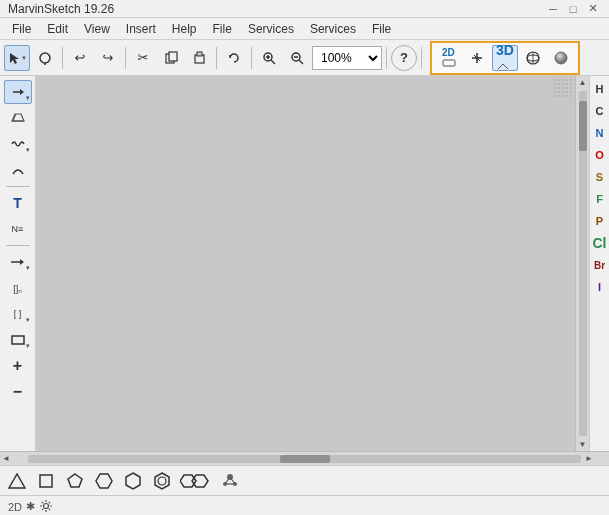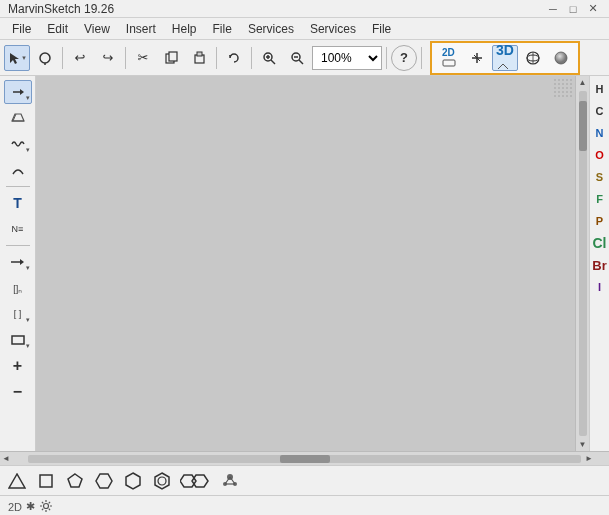--- a/index.html
+++ b/index.html
@@ -181,21 +181,21 @@
       color: #333;
     }
     .elem-btn.H { color: #333; }
     .elem-btn.C { color: #333; }
     .elem-btn.N { color: #1a5fb4; }
     .elem-btn.O { color: #cc0000; }
     .elem-btn.S { color: #8b6914; }
     .elem-btn.F { color: #2d8a4e; }
     .elem-btn.P { color: #8a4a00; }
     .elem-btn.Cl { color: #2d8a4e; font-size: 14px; }
-    .elem-btn.Br { color: #8b1a1a; font-size: 13px; }
+    .elem-btn.Br { color: #8b1a1a; font-size: 10px; }
     .elem-btn.I { color: #5c1a8b; }
 
     
     #bottom-toolbar {
       height: 30px;
       background: #f0f0f0;
       border-top: 1px solid #ccc;
       display: flex;
       align-items: center;
       padding: 0 4px;

